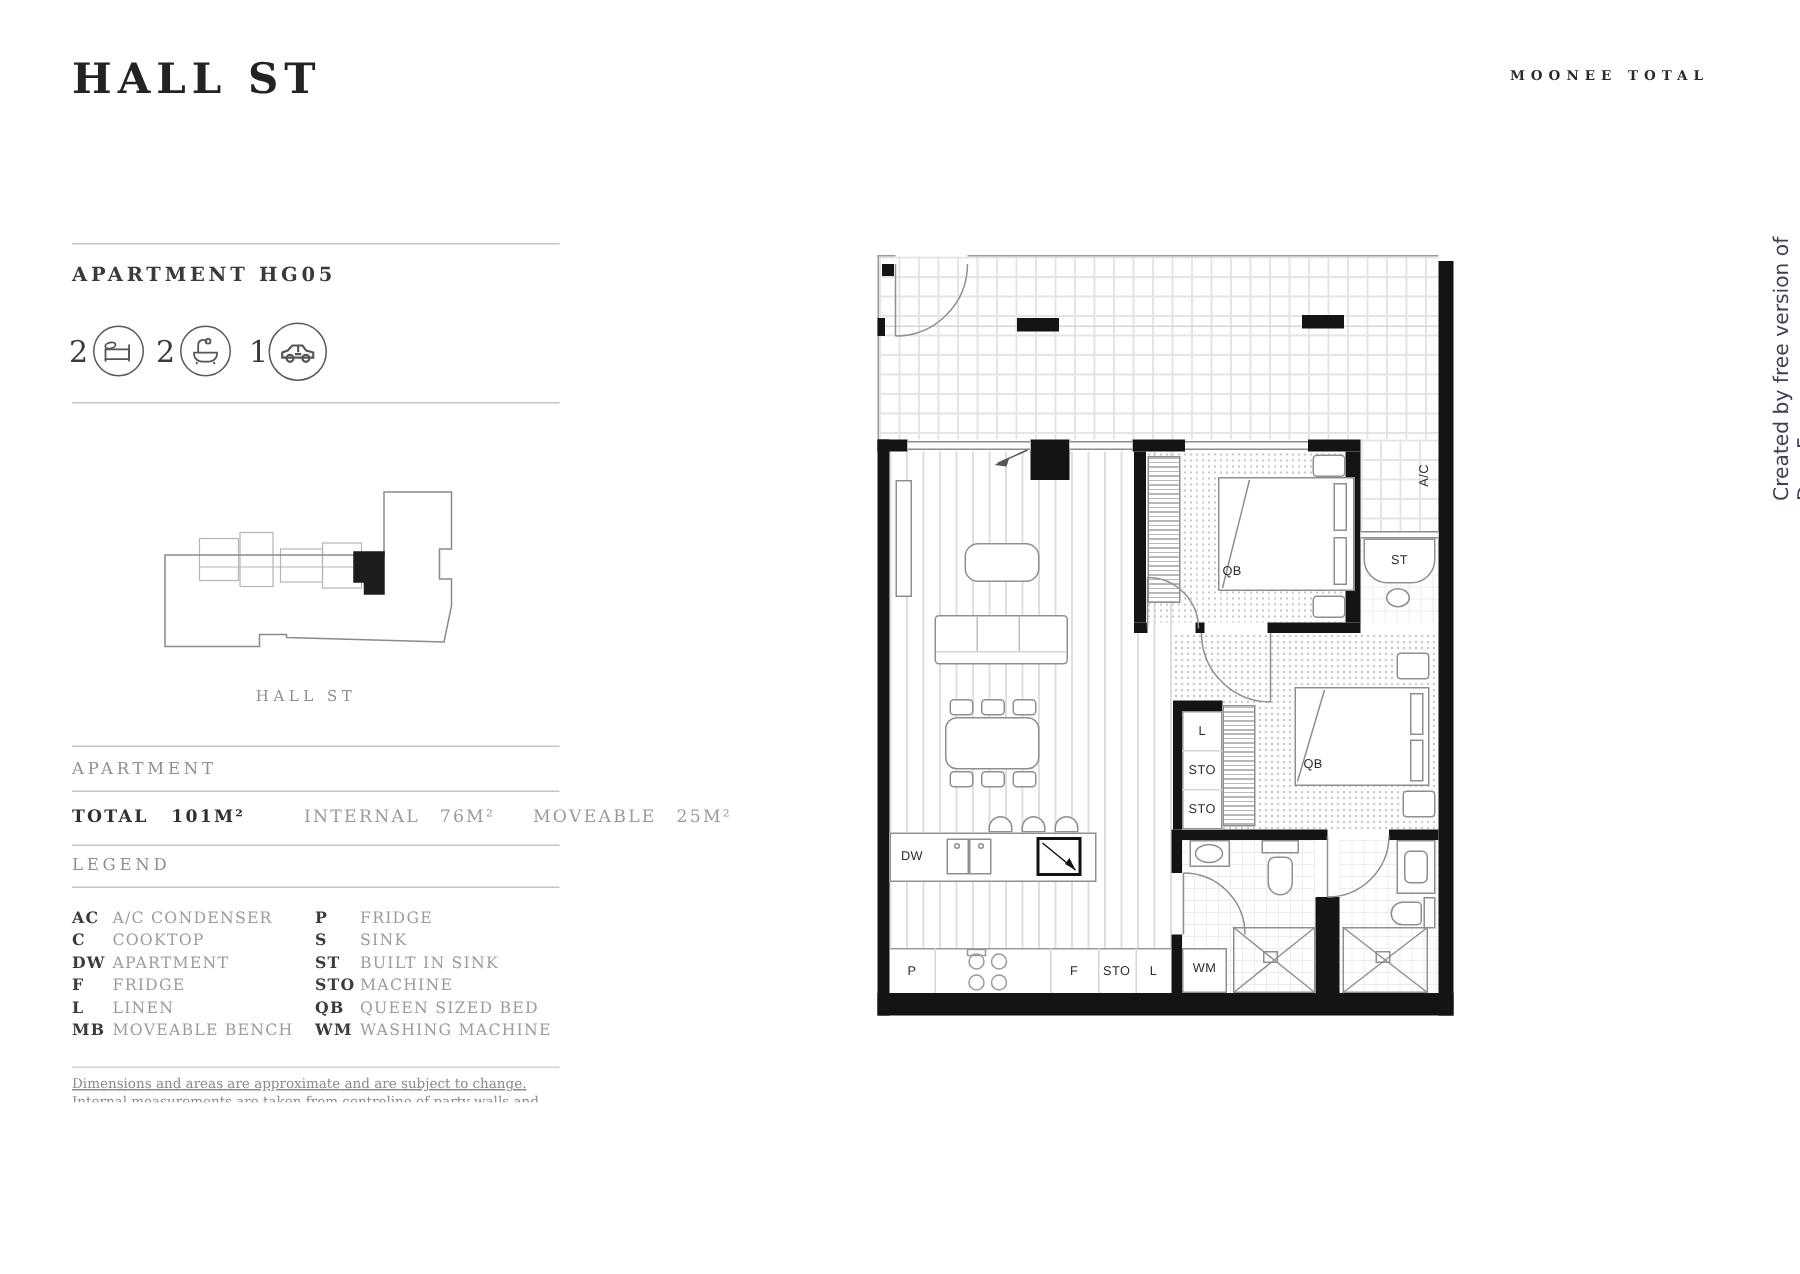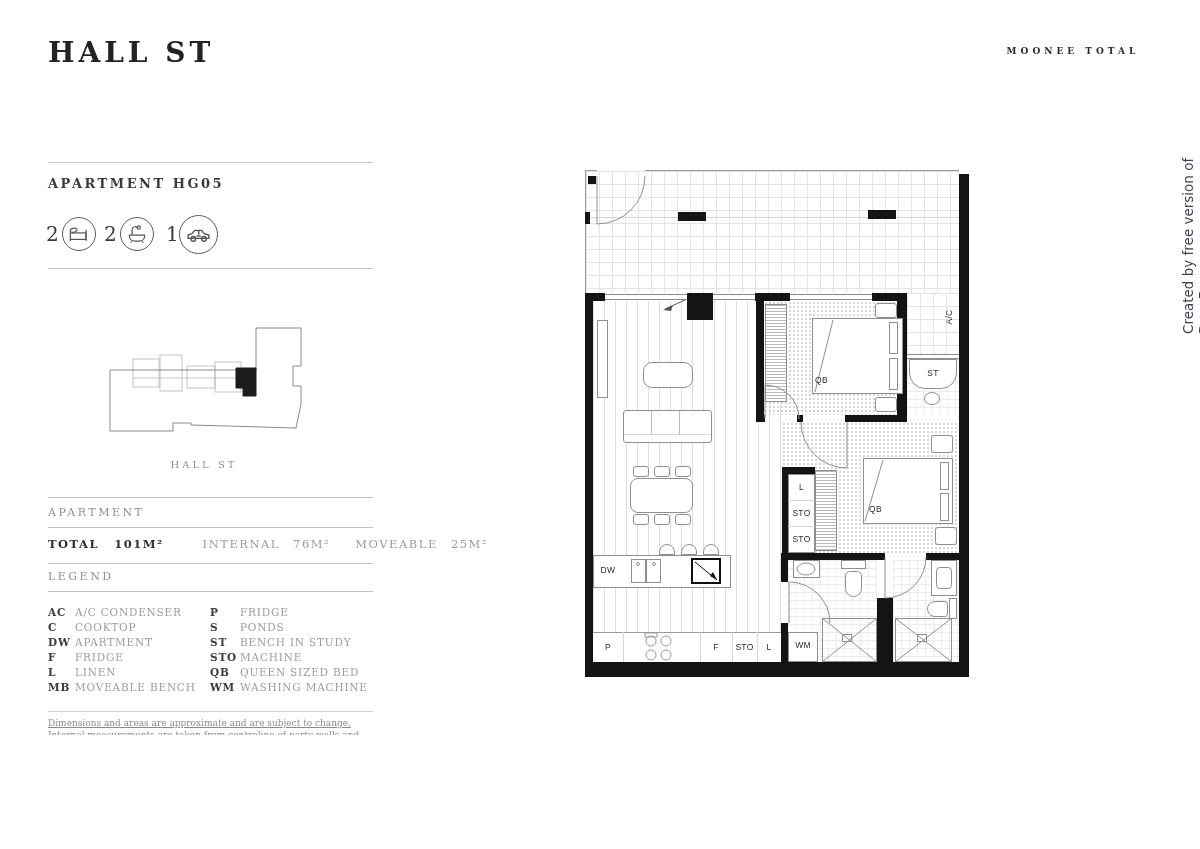--- a/index.html
+++ b/index.html
@@ -159,25 +159,25 @@
         <span class="leg-label">MOVEABLE BENCH</span>
       </div>
   </div>
   <div class="leg-col" style="left:210px;top:605px;width:170px">
     <div class="leg-row">
         <span class="leg-code" style="width:30px">P</span>
         <span class="leg-label">FRIDGE</span>
       </div>
     <div class="leg-row">
         <span class="leg-code" style="width:30px">S</span>
-        <span class="leg-label">PONDS</span>
+        <span class="leg-label">SINK</span>
       </div>
     <div class="leg-row">
         <span class="leg-code" style="width:30px">ST</span>
-        <span class="leg-label">BENCH IN STUDY</span>
+        <span class="leg-label">BUILT IN SINK</span>
       </div>
     <div class="leg-row">
         <span class="leg-code" style="width:30px">STO</span>
         <span class="leg-label">MACHINE</span>
       </div>
     <div class="leg-row">
         <span class="leg-code" style="width:30px">QB</span>
         <span class="leg-label">QUEEN SIZED BED</span>
       </div>
     <div class="leg-row">

